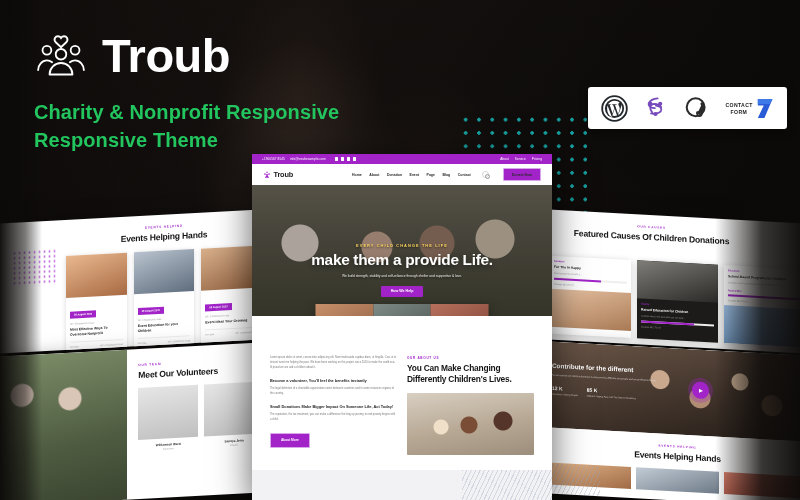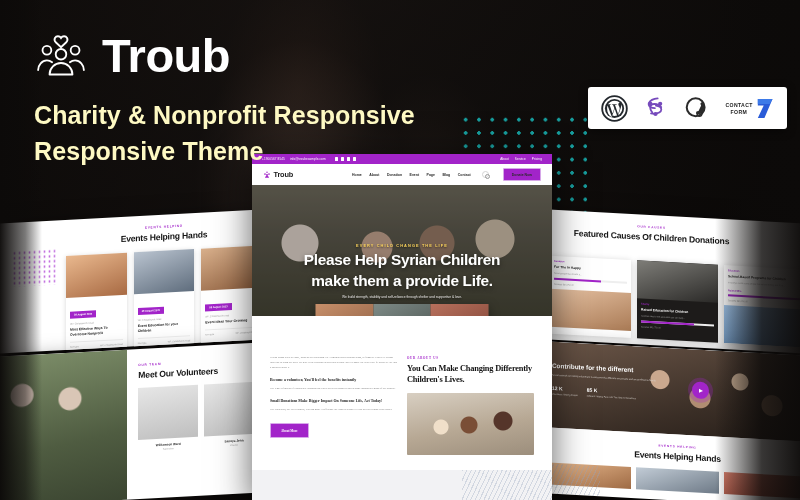--- a/index.html
+++ b/index.html
@@ -27,21 +27,21 @@
   }
 
   
   #brandblock { position:absolute; left:34px; top:32px; width:400px; z-index:30; }
   .brandrow { display:flex; align-items:center; gap:14px; }
   .logomark { width:54px; height:44px; flex:0 0 auto; }
   .brandname {
     color:#fff; font-size:47px; font-weight:700; letter-spacing:-.5px; line-height:1;
   }
   .tagline {
-    color:#fef9c3; font-size:25px; font-weight:600; line-height:1.42;
+    color:#22c55e; font-size:20px; font-weight:600; line-height:1.42;
     margin-top:19px; letter-spacing:.1px;
   }
 
   
   #badges {
     position:absolute; right:13px; top:87px; z-index:30;
     background:#fff; border-radius:3px;
     padding:7px 13px; display:flex; align-items:center; gap:14px;
     box-shadow:0 2px 10px rgba(0,0,0,.45);
   }
@@ -153,21 +153,21 @@
     position:absolute; left:50%; transform:translateX(-50%); bottom:-28px;
     width:173px; height:40px; display:flex; z-index:4;
     box-shadow:0 3px 10px rgba(0,0,0,.35);
   }
   .gallery div { flex:1; }
   .g1{background:linear-gradient(150deg,#c78f6a,#8d5f43);}
   .g2{background:linear-gradient(150deg,#7d8a86,#4c5551);}
   .g3{background:linear-gradient(150deg,#b7705c,#7e4336);}
 
   
-  .about { padding:40px 18px 0 18px; display:flex; gap:10px;font-family:Liberation Serif, serif; }
+  .about { padding:40px 18px 0 18px; display:flex; gap:10px; }
   .ab-l { width:50%; }
   .ab-r { width:50%; }
   .ab-p { font-size:2.65px; line-height:1.85; color:#7a7a7a; }
   .ab-h { font-size:3.9px; font-weight:700; color:#1d1d1d; margin:7px 0 4px; line-height:1.35; }
   .ab-kicker { font-size:3.1px; font-weight:700; color:#a224c9; letter-spacing:.7px; }
   .ab-title { font-size:8.4px; font-weight:700; color:#141414; line-height:1.33; margin-top:3px; letter-spacing:-.2px; }
   .ab-btn {
     display:inline-block; margin-top:10px; background:#a224c9; color:#fff;
     font-size:3.2px; font-weight:700; padding:4.5px 10px;
     border:1.3px solid #d8a8ea; border-radius:1px;
@@ -493,21 +493,20 @@
       <span class="navsearch"></span>
       <span class="navbtn">Donate Now</span>
     </div>
   </div>
 
   <div class="hero">
     <div class="heroimg"></div>
     <div class="heroveil"></div>
     <div class="herotxt">
       <div class="herokicker">EVERY CHILD CHANGE THE LIFE</div>
-      <div class="heroh1">Please Help Syrian Children</div>
       <div class="heroh1">make them a provide Life.</div>
       <div class="herosub">We build strength, stability and self-reliance through shelter and supportive &amp; love.</div>
       <span class="herobtn">How We Help</span>
     </div>
     <div class="gallery">
       <div class="g1"></div>
       <div class="g2"></div>
       <div class="g3"></div>
     </div>
   </div>

